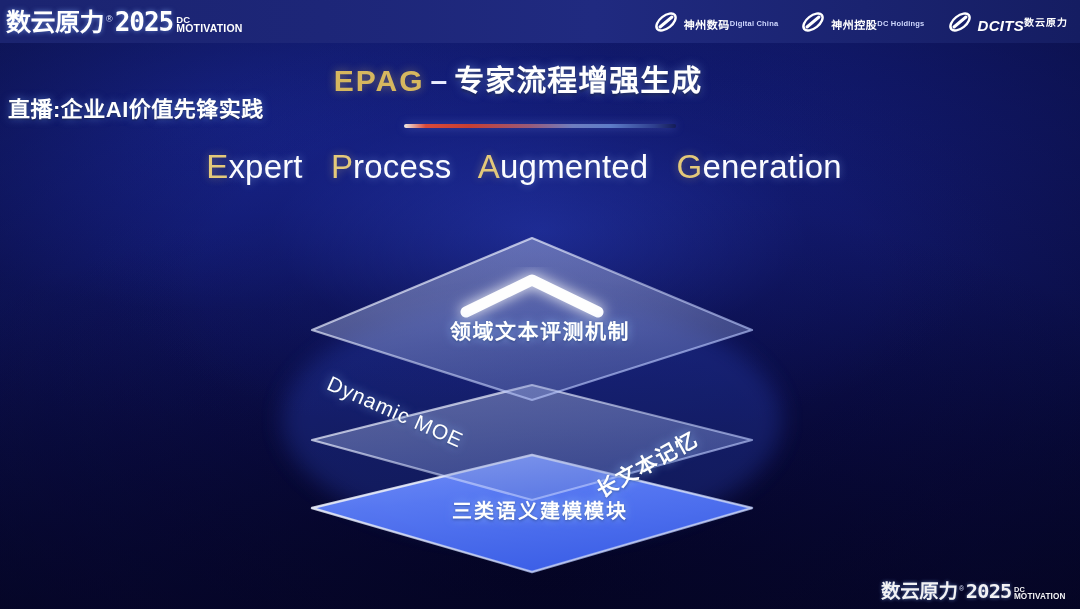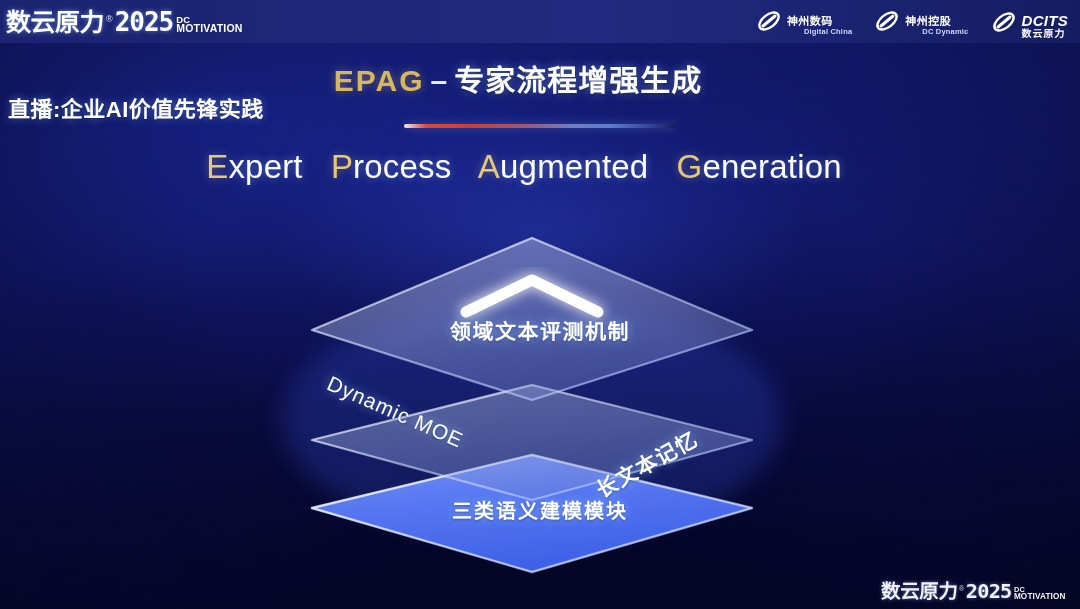--- a/index.html
+++ b/index.html
@@ -51,23 +51,23 @@
     text-shadow:0 0 5px rgba(140,180,255,0.6);
   }
   .logo-dcm { display:flex; flex-direction:column; line-height:0.95; margin-left:1px; padding-bottom:1px; }
   .logo-dc { font-size:9.5px; font-weight:bold; color:#fff; letter-spacing:0.2px; }
   .logo-mot { font-size:10.5px; font-weight:bold; color:#fff; letter-spacing:0.2px; }
 
   
   #partner-logos { display:flex; align-items:center; gap:22px; }
   .partner { display:flex; align-items:center; gap:5px; }
   .swoosh { width:26px; height:22px; flex:0 0 auto; }
-  .partner-text { display:flex; flex-direction:column; line-height:1.05;margin-top:9px; }
+  .partner-text { display:flex; flex-direction:row; line-height:1.05;margin-top:9px; }
   .p-cn { font-size:11px; font-weight:bold; color:#ffffff; letter-spacing:0.5px; }
-  .p-en { font-size:7.5px; font-weight:bold; color:#cfd8ff; letter-spacing:0.2px;padding-left:17px; }
+  .p-en { font-size:7.5px; font-weight:bold; color:#cfd8ff; letter-spacing:0.2px; }
   .p-big { font-size:15px; font-weight:bold; font-style:italic; color:#ffffff; letter-spacing:0.3px; }
 
   
   #live-line {
     position:absolute; left:8px; top:50px; z-index:6;
     font-size:22px; font-weight:bold; color:#ffffff;
     letter-spacing:0.5px;
     text-shadow:0 0 8px rgba(120,170,255,0.55), 0 1px 2px rgba(0,0,0,0.5);
     margin-top:41px;
   }
@@ -232,21 +232,21 @@
         </span>
       </div>
 
       <div class="partner">
         <svg class="swoosh" viewBox="0 0 26 22">
           <ellipse cx="13" cy="11" rx="11.2" ry="6.2" transform="rotate(-38 13 11)" fill="none" stroke="#ffffff" stroke-width="2.4"></ellipse>
           <path d="M 7 16 L 19 6" stroke="#ffffff" stroke-width="3" stroke-linecap="round" fill="none"></path>
         </svg>
         <span class="partner-text">
           <span class="p-cn">神州控股</span>
-          <span class="p-en">DC Dynamic</span>
+          <span class="p-en">DC Holdings</span>
         </span>
       </div>
 
       <div class="partner">
         <svg class="swoosh" viewBox="0 0 26 22">
           <ellipse cx="13" cy="11" rx="11.2" ry="6.2" transform="rotate(-38 13 11)" fill="none" stroke="#ffffff" stroke-width="2.4"></ellipse>
           <path d="M 7 16 L 19 6" stroke="#ffffff" stroke-width="3" stroke-linecap="round" fill="none"></path>
         </svg>
         <span class="partner-text">
           <span class="p-big">DCITS</span>

